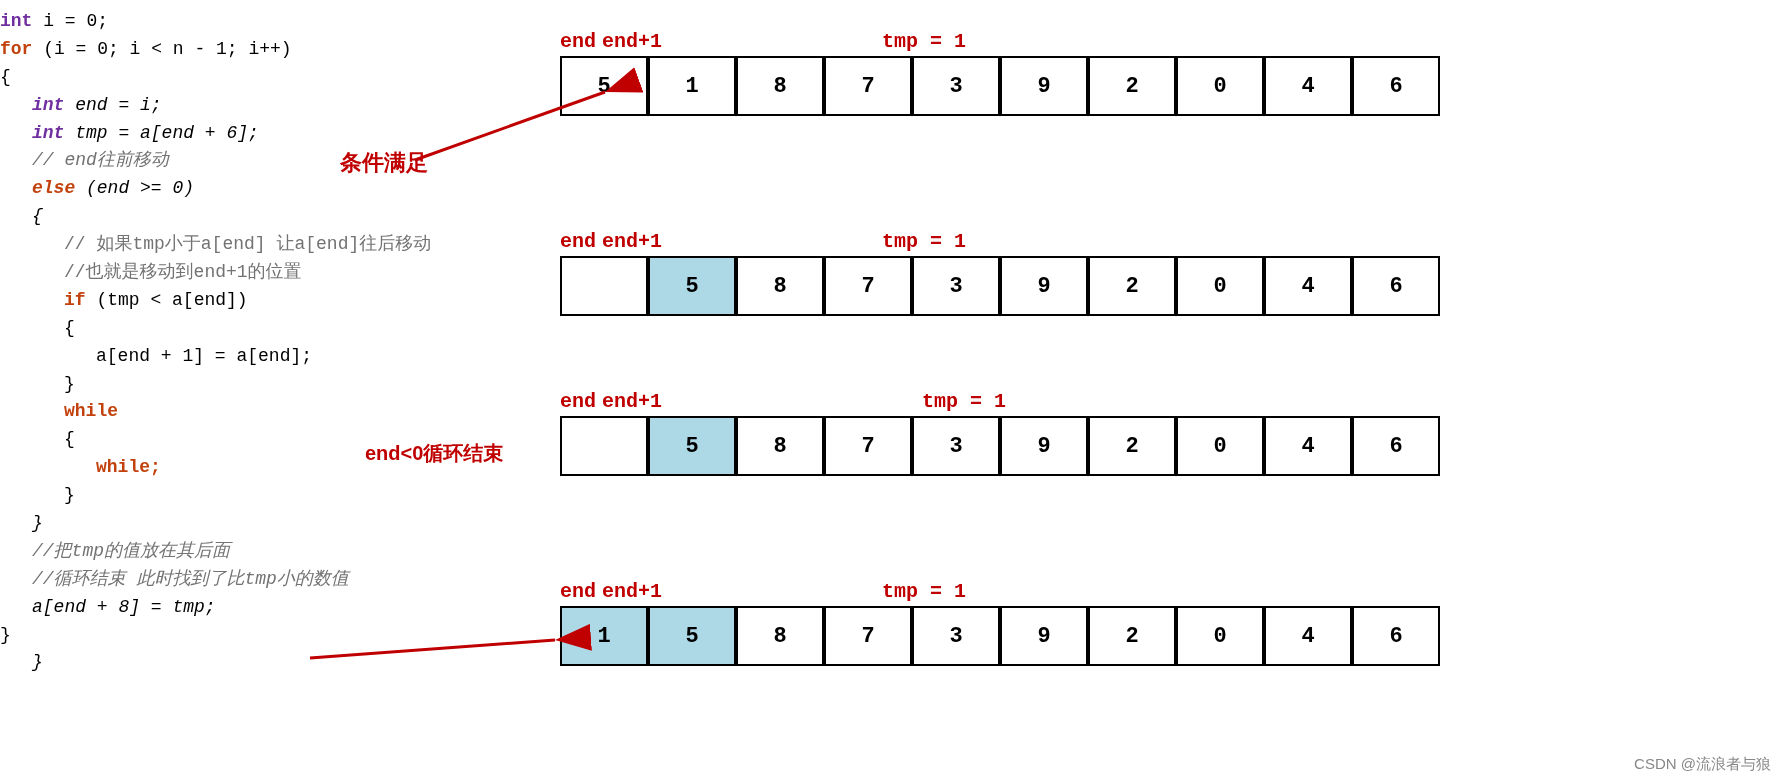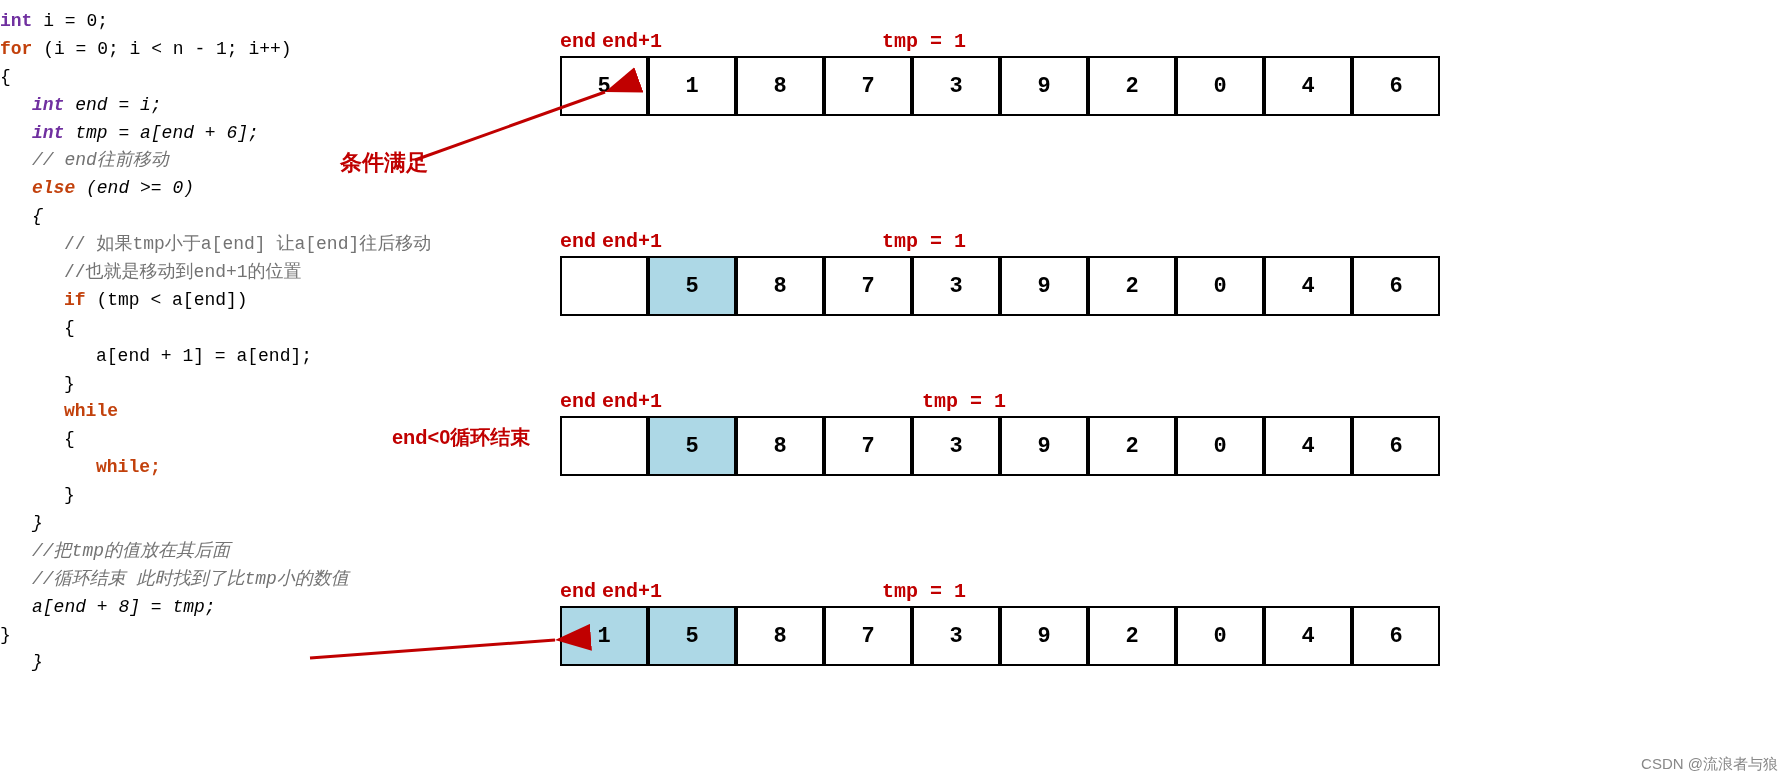--- a/index.html
+++ b/index.html
@@ -64,21 +64,21 @@
     }
 
     .cell-empty {
       background: #fff;
     }
 
     
     #watermark {
       position: absolute;
       bottom: 8px;
-      right: 5px;
+      right: 12px;
       font-size: 15px;
       color: #888;
       font-family: Arial, sans-serif;
     }
 
     
     #arrows-svg {
       position: absolute;
       top: 0;
       left: 0;
@@ -172,21 +172,21 @@
       <div class="cell">7</div>
       <div class="cell">3</div>
       <div class="cell">9</div>
       <div class="cell">2</div>
       <div class="cell">0</div>
       <div class="cell">4</div>
       <div class="cell">6</div>
     </div>
   </div>
 
-  <div style="position:absolute; top:424px; left:-195px; color:#c00000; font-size:20px; font-weight:bold; font-family:'SimHei','Microsoft YaHei',sans-serif;margin-left:27px;">end&lt;0循环结束</div>
+  <div style="position:absolute; top:440px; left:-195px; color:#c00000; font-size:20px; font-weight:bold; font-family:'SimHei','Microsoft YaHei',sans-serif;">end&lt;0循环结束</div>
 
   <div style="position:absolute; top:580px; left:0px;">
     <div style="display:flex; align-items:center; margin-bottom:3px; font-family:'Courier New',monospace; font-size:20px; font-weight:bold; color:#c00000;">
       <span style="margin-right:2px;">end</span>
       <span style="margin-left:4px; margin-right:60px;">end+1</span>
       <span style="margin-left:160px;">tmp = 1</span>
     </div>
     <div style="display:flex;">
       <div class="cell cell-highlight">1</div>
       <div class="cell cell-highlight">5</div>

